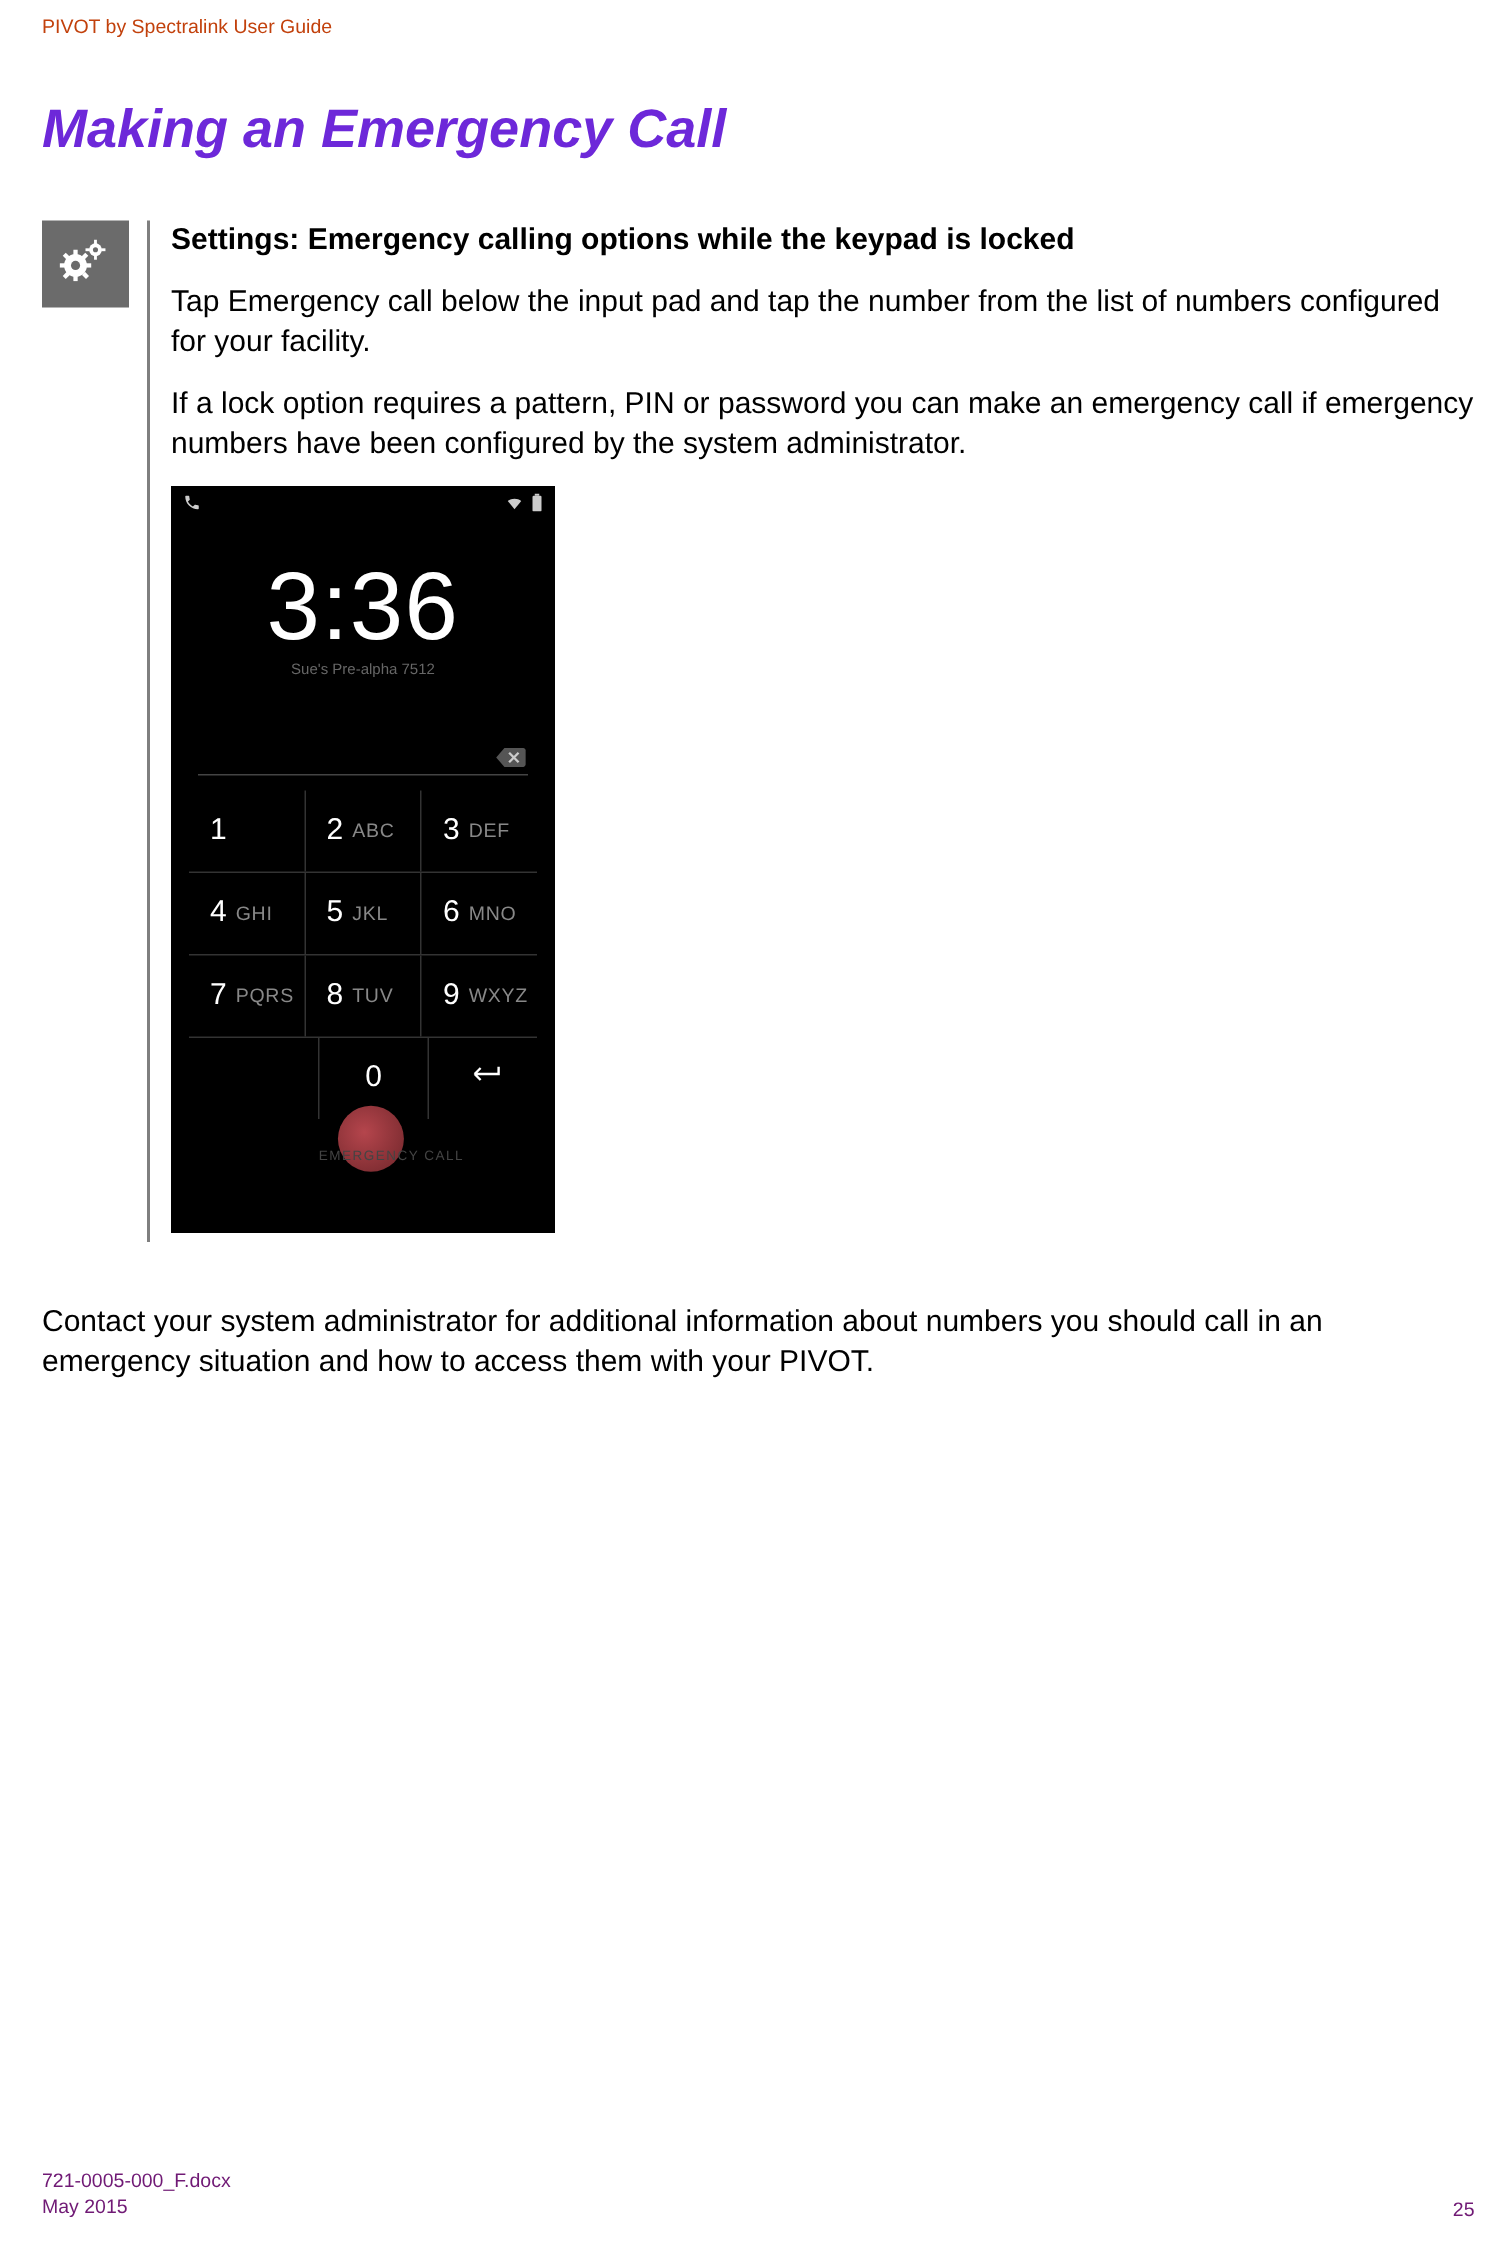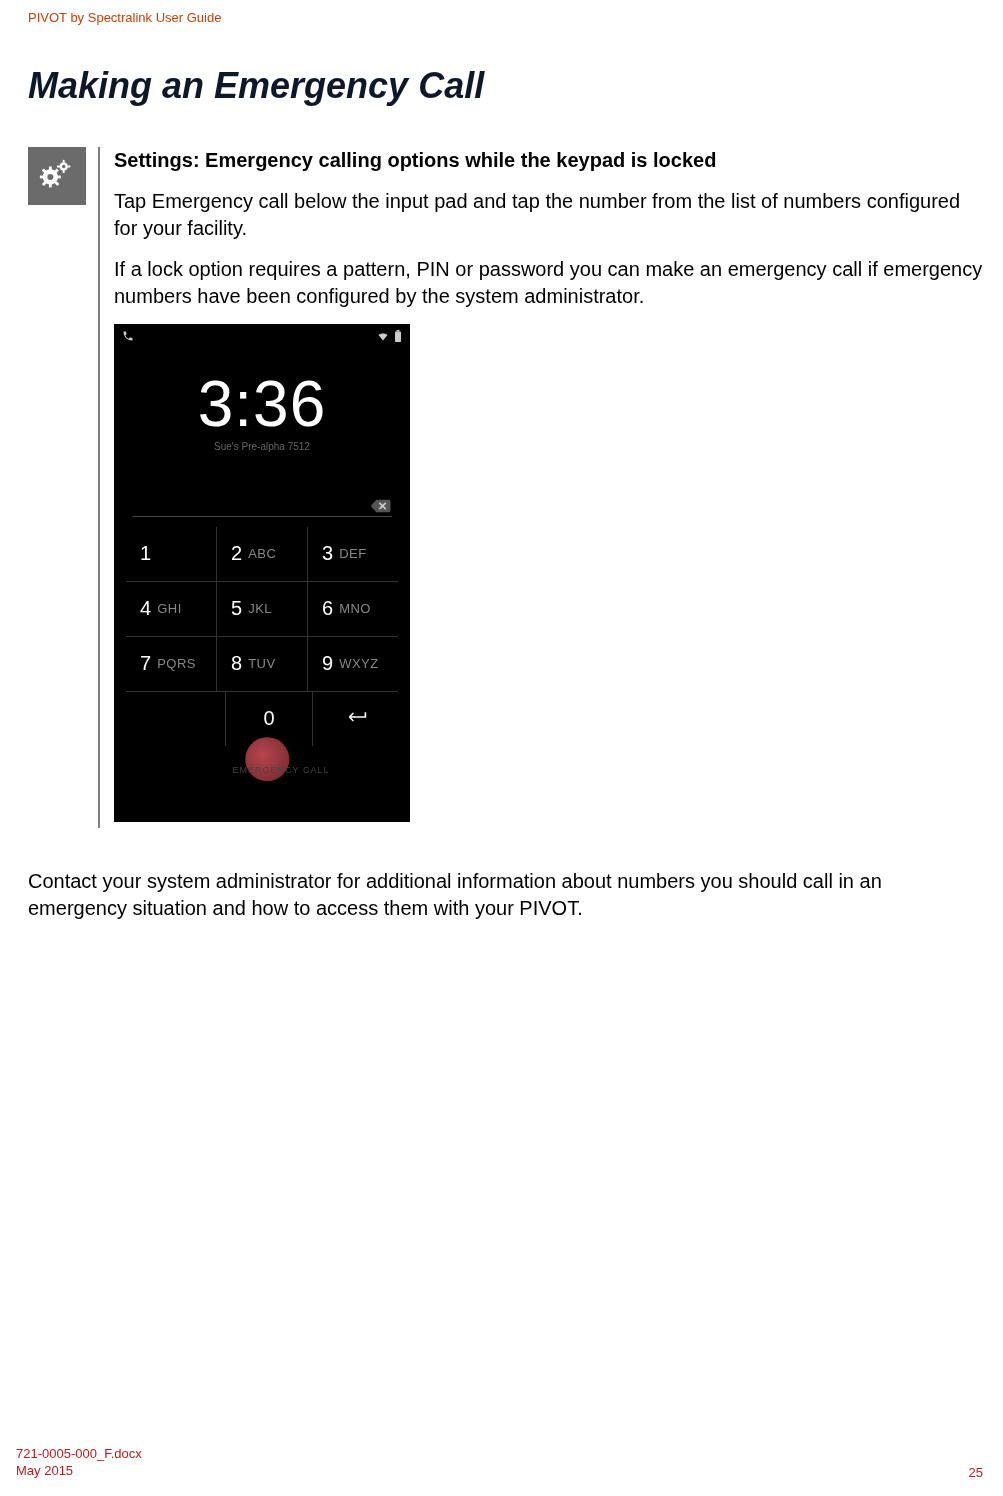--- a/index.html
+++ b/index.html
@@ -17,21 +17,21 @@
   }
   .header-line {
     font-size: 13px;
     color: #c2410c;
     margin-bottom: 40px;
   }
   .section-title {
     font-size: 36px;
     font-weight: bold;
     font-style: italic;
-    color: #0f172a;
+    color: #6d28d9;
     margin: 0 0 40px 0;
     font-family: Verdana, Arial, sans-serif;
   }
   .callout {
     display: flex;
     margin-bottom: 40px;
   }
   .callout-icon-cell {
     width: 60px;
     flex-shrink: 0;
@@ -62,21 +62,21 @@
     line-height: 1.35;
   }
   .callout-heading {
     font-weight: bold;
     margin-bottom: 14px;
   }
   .callout-para {
     margin-bottom: 14px;
   }
   .phone-img {
-    width: 296px;
+    width: 256px;
     height: 498px;
     background: #000;
     position: relative;
     overflow: hidden;
     margin-top: 10px;
     margin-bottom: 6px;
   }
   .status-bar {
     height: 22px;
     display: flex;
@@ -165,24 +165,24 @@
     opacity: 0.9;
   }
   .body-para {
     font-size: 20px;
     line-height: 1.35;
     margin: 0;
   }
   .footer {
     position: absolute;
     bottom: 16px;
-    left: 16px;
+    left: 28px;
     right: 20px;
     font-size: 13px;
-    color: #b91c1c;
+    color: #701a75;
     display: flex;
     justify-content: space-between;
     align-items: flex-end;
   }
   .footer-left { line-height: 1.3; }
   .page-num { font-size: 13px; }
 </style>
 </head>
 <body>
 

